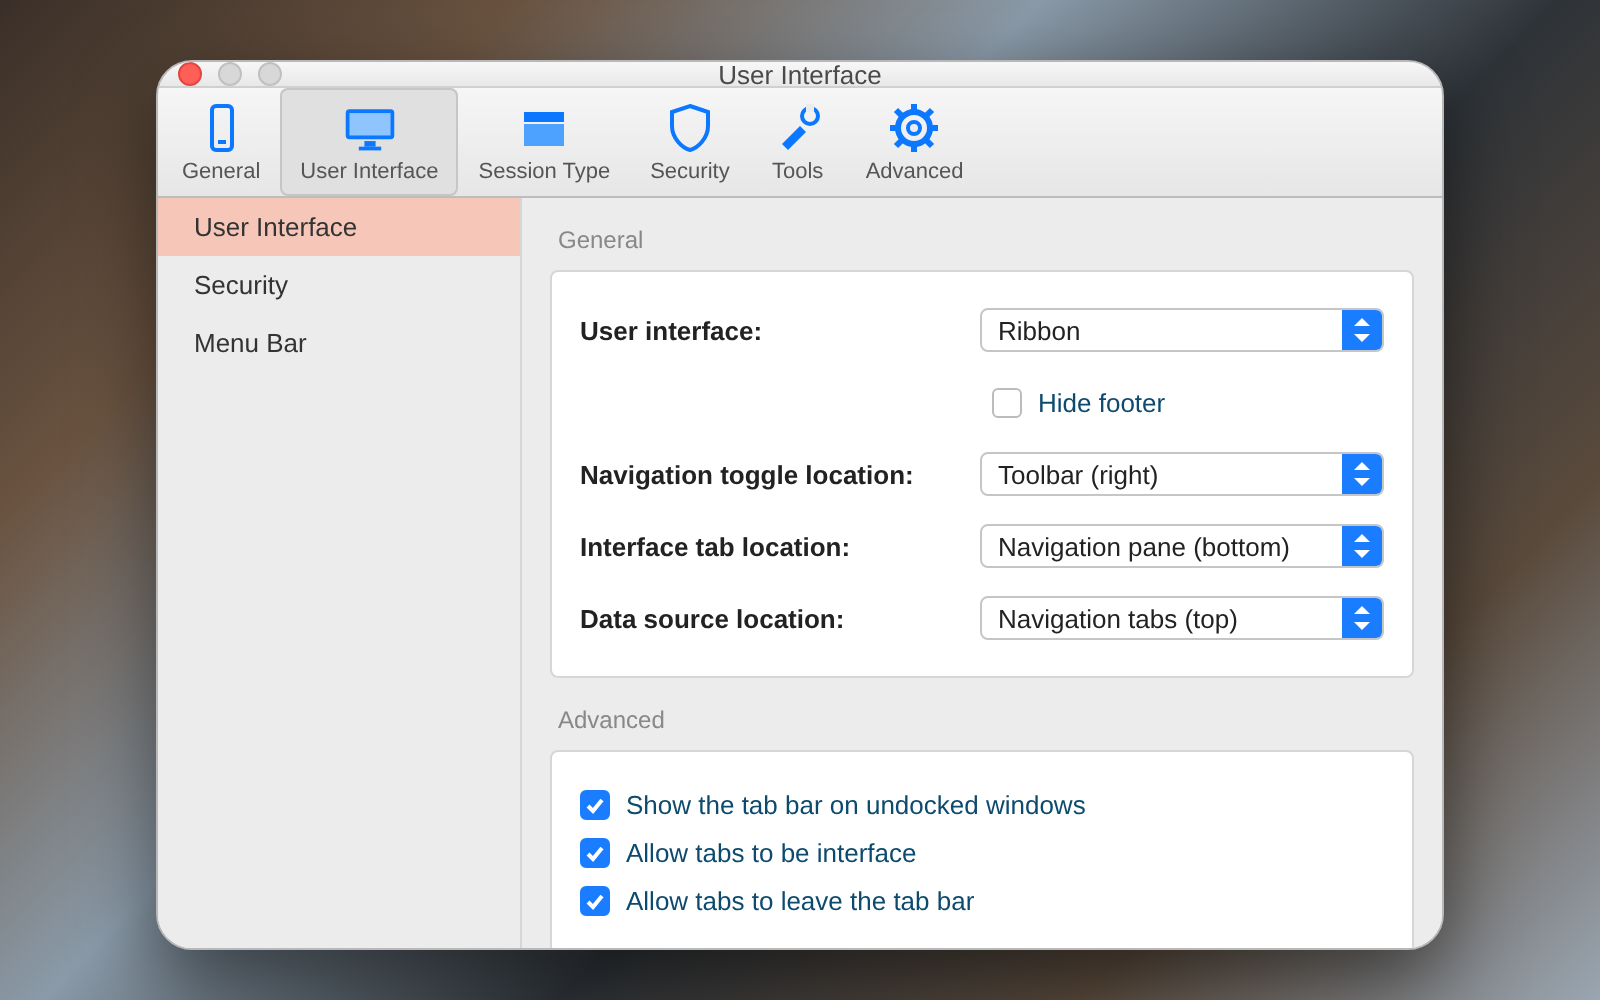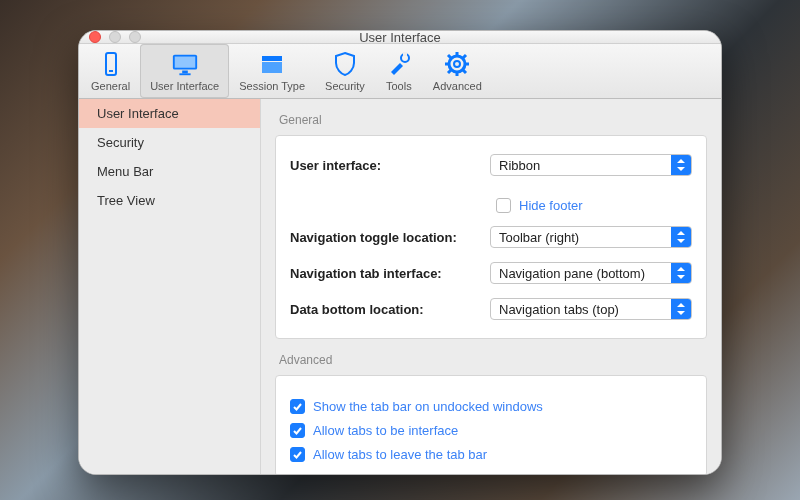--- a/index.html
+++ b/index.html
@@ -57,21 +57,21 @@
     background: #fff; border: 1px solid #c6c6c6; border-radius: 4px; padding: 0 0 0 8px;
     font-size: 13px; color: #222; position: relative; margin-right: 0;
   }
   .select .caps {
     width: 20px; height: 100%;
     background: #1a7dff;
     border-radius: 0 3px 3px 0;
     display: flex; flex-direction: column; align-items: center; justify-content: center;
   }
   .select .caps svg { display: block; }
-  .check-row { display: flex; align-items: flex-end; gap: 8px; font-size: 13px; color: #3b82f6; min-height: 24px; }
+  .check-row { display: flex; align-items: center; gap: 8px; font-size: 13px; color: #0c4a6e; min-height: 24px; }
   .checkbox { width: 15px; height: 15px; border: 1px solid #bcbcbc; border-radius: 3px; background: #fff; display:flex; align-items:center; justify-content:center; }
   .checkbox.checked { background: #1a7dff; border-color: #1a7dff; }
   .checkbox.checked svg { display:block; }
   .indent { padding-left: 206px; }
   .mb6 { margin-bottom: 6px; }
 </style>
 </head>
 <body>
 
 <div class="window">
@@ -151,21 +151,20 @@
       </span>
       <span>Advanced</span>
     </div>
   </div>
 
   <div class="content">
     <div class="sidebar">
       <div class="side-item selected"><span>User Interface</span></div>
       <div class="side-item"><span>Security</span></div>
       <div class="side-item"><span>Menu Bar</span></div>
-      <div class="side-item"><span>Tree View</span></div>
     </div>
 
     <div class="pane">
       <div class="section-label">General</div>
       <div class="box">
 
         <div class="row mb6">
           <div class="label">User interface:</div>
           <div class="select">
             <span>Ribbon</span>
@@ -190,33 +189,33 @@
             <span>Toolbar (right)</span>
             <span class="caps">
                 <svg width="10" height="14">
                   <path d="M5 1 L9 5 L1 5 Z M5 13 L1 9 L9 9 Z" fill="#fff"></path>
                 </svg>
               </span>
           </div>
         </div>
 
         <div class="row mb6">
-          <div class="label">Navigation tab interface:</div>
+          <div class="label">Interface tab location:</div>
           <div class="select">
             <span>Navigation pane (bottom)</span>
             <span class="caps">
                 <svg width="10" height="14">
                   <path d="M5 1 L9 5 L1 5 Z M5 13 L1 9 L9 9 Z" fill="#fff"></path>
                 </svg>
               </span>
           </div>
         </div>
 
         <div class="row">
-          <div class="label">Data bottom location:</div>
+          <div class="label">Data source location:</div>
           <div class="select">
             <span>Navigation tabs (top)</span>
             <span class="caps">
                 <svg width="10" height="14">
                   <path d="M5 1 L9 5 L1 5 Z M5 13 L1 9 L9 9 Z" fill="#fff"></path>
                 </svg>
               </span>
           </div>
         </div>
       </div>

